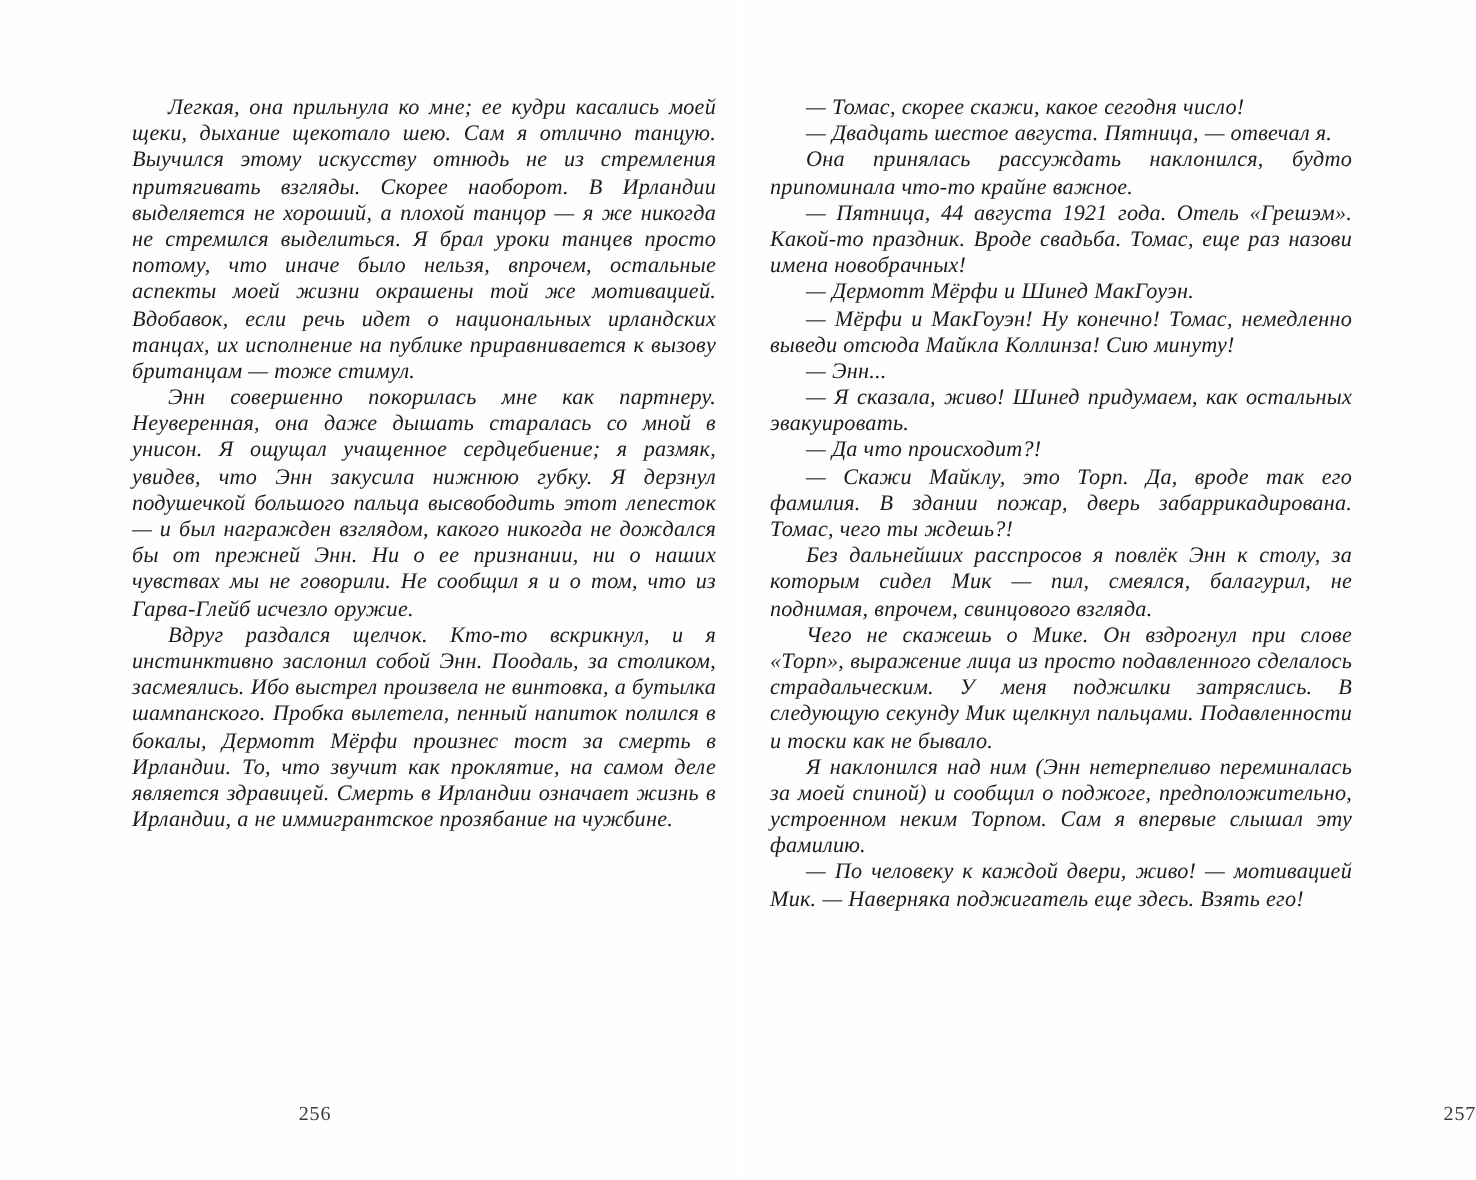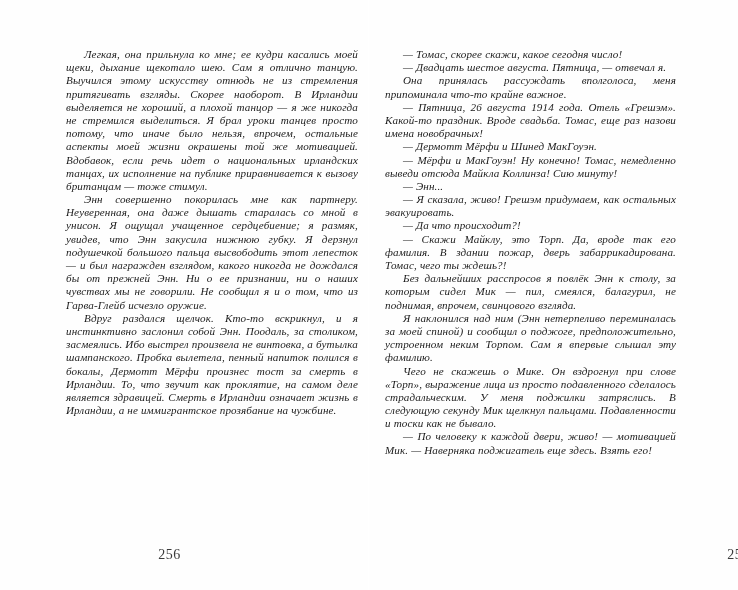--- a/index.html
+++ b/index.html
@@ -51,25 +51,24 @@
   }
   .para {
     margin: 0;
     text-indent: 18px;
     text-align: justify;
     hyphens: manual;
   }
   .folio {
     position: absolute;
     bottom: 27px;
-    font-size: 14px;
+    font-size: 10px;
     font-style: normal;
     color: #3a3a3a;
     letter-spacing: 0.04em;
-    margin-left: 12px;
   }
   .page-left .folio {
     left: 0;
     width: 369px;
     text-align: center;
     padding-right: 54px;
     box-sizing: border-box;
   }
   .page-right .folio {
     left: 0;
@@ -100,29 +99,29 @@
     </div>
     <div class="folio">256</div>
   </div>
 
   <div class="gutter"></div>
 
   <div class="page page-right">
     <div class="text-column">
       <p class="para">— Томас, скорее скажи, какое сегодня число!</p>
       <p class="para">— Двадцать шестое августа. Пятница, — отвечал я.</p>
-      <p class="para">Она принялась рассуждать вполголоса, меня припоминала что-то крайне важное.</p>
-      <p class="para">— Пятница, 26 августа 1914 года. Отель «Грешэм». Какой-то праздник. Вроде свадьба. Томас, еще раз назови имена новобрачных!</p>
+      <p class="para">Она принялась рассуждать наклонился, будто припоминала что-то крайне важное.</p>
+      <p class="para">— Пятница, 44 августа 1921 года. Отель «Грешэм». Какой-то праздник. Вроде свадьба. Томас, еще раз назови имена новобрачных!</p>
       <p class="para">— Дермотт Мёрфи и Шинед МакГоуэн.</p>
       <p class="para">— Мёрфи и МакГоуэн! Ну конечно! Томас, немедленно выведи отсюда Майкла Коллинза! Сию минуту!</p>
       <p class="para">— Энн...</p>
-      <p class="para">— Я сказала, живо! Грешэм придумаем, как остальных эвакуировать.</p>
+      <p class="para">— Я сказала, живо! Шинед придумаем, как остальных эвакуировать.</p>
       <p class="para">— Да что происходит?!</p>
       <p class="para">— Скажи Майклу, это Торп. Да, вроде так его фамилия. В здании пожар, дверь забаррикадирована. Томас, чего ты ждешь?!</p>
       <p class="para">Без дальнейших расспросов я повлёк Энн к столу, за которым сидел Мик — пил, смеялся, балагурил, не поднимая, впрочем, свинцового взгляда.</p>
+      <p class="para">Чего не скажешь о Мике. Он вздрогнул при слове «Торп», выражение лица из просто подавленного сделалось страдальческим. У меня поджилки затряслись. В следующую секунду Мик щелкнул пальцами. Подавленности и тоски как не бывало.</p>
       <p class="para">Я наклонился над ним (Энн нетерпеливо переминалась за моей спиной) и сообщил о поджоге, предположительно, устроенном неким Торпом. Сам я впервые слышал эту фамилию.</p>
-      <p class="para">Чего не скажешь о Мике. Он вздрогнул при слове «Торп», выражение лица из просто подавленного сделалось страдальческим. У меня поджилки затряслись. В следующую секунду Мик щелкнул пальцами. Подавленности и тоски как не бывало.</p>
       <p class="para">— По человеку к каждой двери, живо! — мотивацией Мик. — Наверняка поджигатель еще здесь. Взять его!</p>
     </div>
     <div class="folio">257</div>
   </div>
 
 </div>
 
 </body></html>

